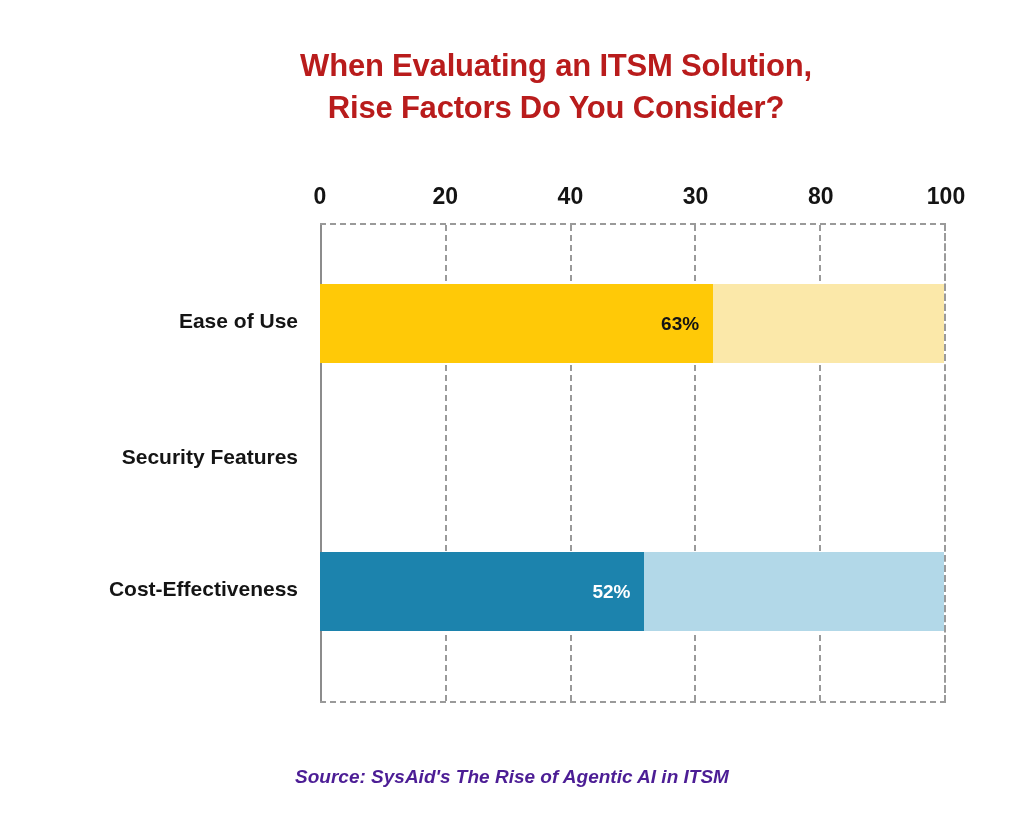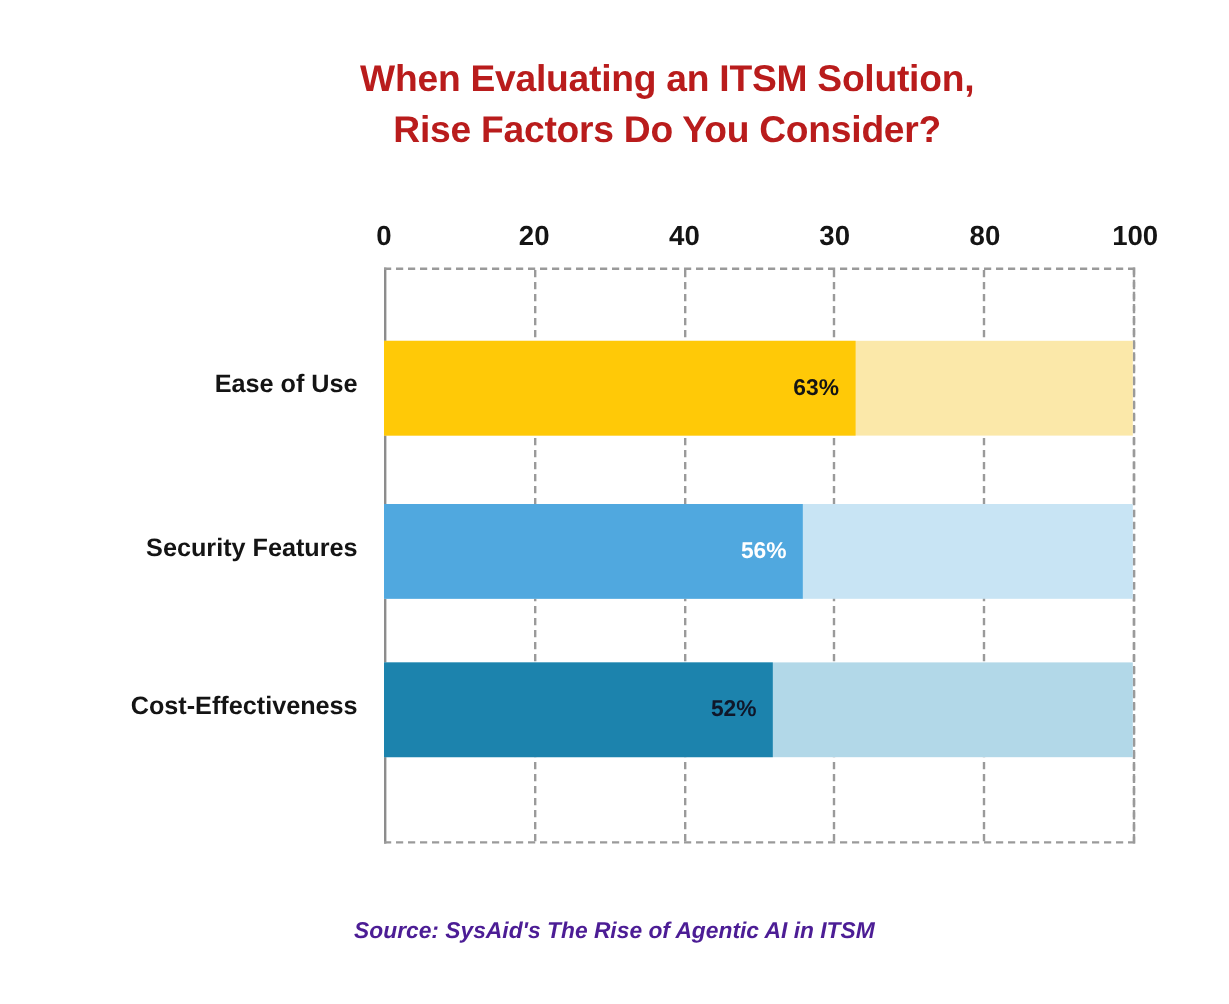--- a/index.html
+++ b/index.html
@@ -162,30 +162,24 @@
       <div class="gridline" style="left: 40%;"></div>
       <div class="gridline" style="left: 60%;"></div>
       <div class="gridline" style="left: 80%;"></div>
       <div class="gridline" style="left: 100%;"></div>
       <div class="bar-row" style="top: 59px; height: 79px;">
         <div class="bar-track" style="background: rgb(251, 232, 169);"></div>
         <div class="bar-fill" style="width: 63%; background: rgb(255, 201, 7);">
           <span class="bar-value" style="color: rgb(20, 20, 20);">63%</span>
         </div>
       </div>
-      <div class="bar-row" style="top: 195px; height: 79px;">
-        <div class="bar-track" style="background: rgb(200, 228, 244);"></div>
-        <div class="bar-fill" style="width: 56%; background: rgb(80, 168, 223);">
-          <span class="bar-value" style="color: rgb(255, 255, 255);">56%</span>
-        </div>
-      </div>
       <div class="bar-row" style="top: 327px; height: 79px;">
         <div class="bar-track" style="background: rgb(178, 216, 232);"></div>
         <div class="bar-fill" style="width: 52%; background: rgb(28, 131, 173);">
-          <span class="bar-value" style="color: #0f172a;">52%</span>
+          <span class="bar-value" style="color: #ffffff;">52%</span>
         </div>
       </div>
     </div>
 
   <div id="catlabels">
       <div class="cat-label" style="top: 308.5px;">Ease of Use</div>
       <div class="cat-label" style="top: 444.5px;">Security Features</div>
       <div class="cat-label" style="top: 576.5px;">Cost-Effectiveness</div>
     </div>
 

